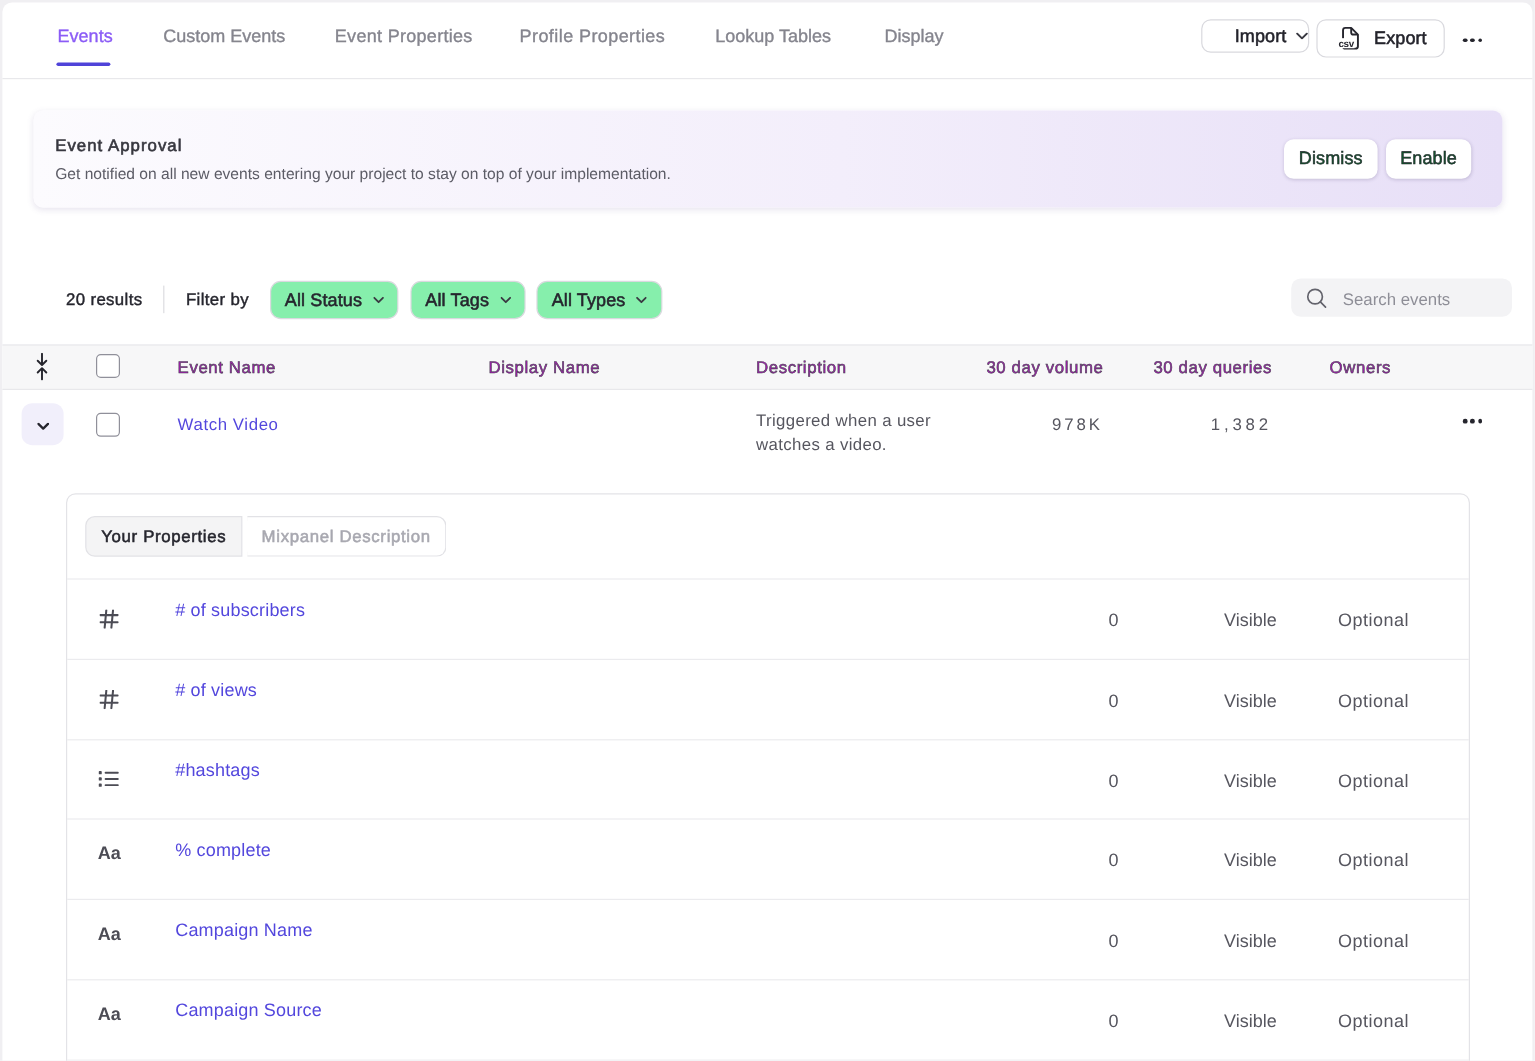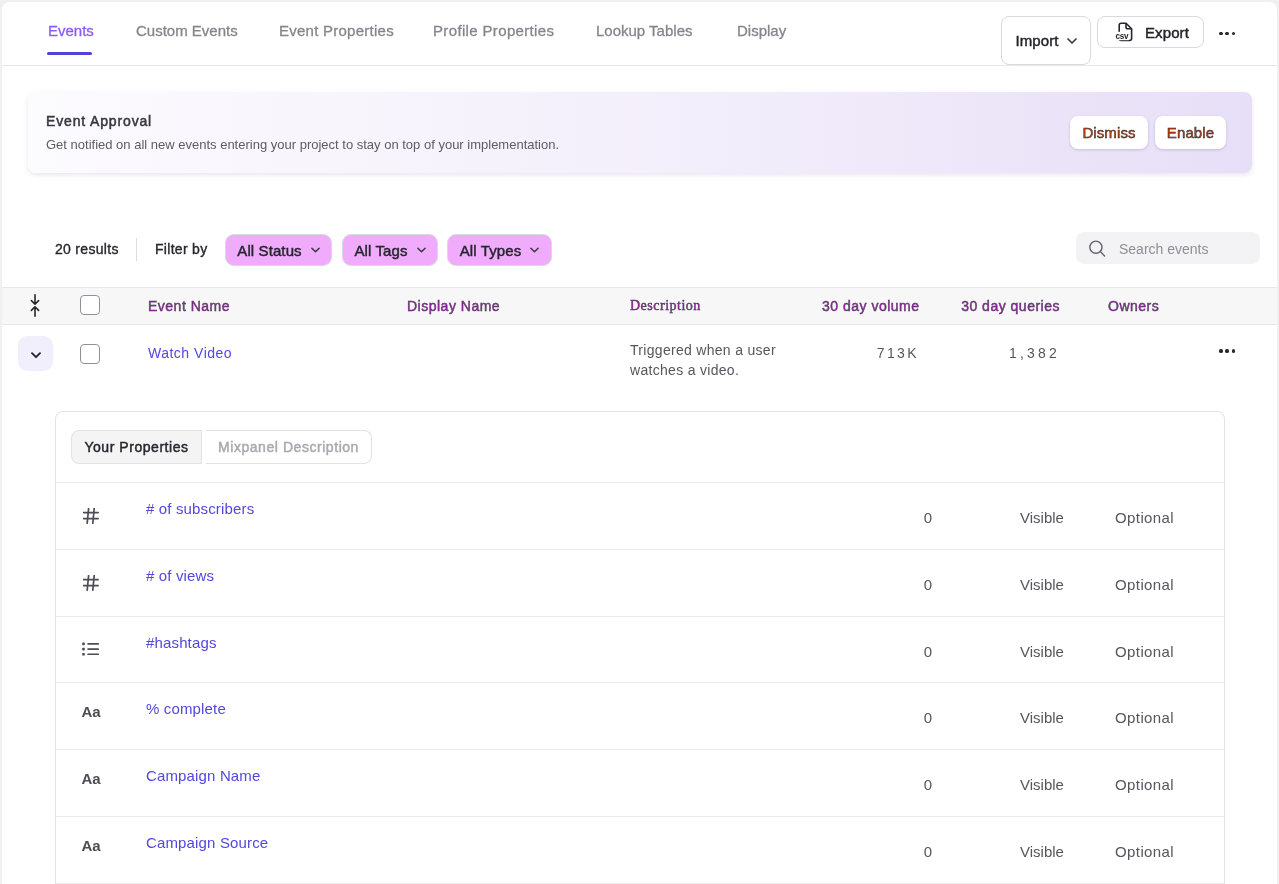--- a/index.html
+++ b/index.html
@@ -13,24 +13,24 @@
   .tab { font-size:15px; color:#85858e; -webkit-text-stroke:0.3px; letter-spacing:0px; height:20px; line-height:20px; top:21px; white-space:nowrap; }
   .tab.active { color:#8b5cf6; }
   #tab-underline { left:47px; top:52px; width:45px; height:3px; border-radius:2px; background:#4f43d9; }
   #nav-border { left:2px; top:65px; width:1275px; height:1px; background:#e8e8eb; }
   .btn { border:1px solid #d9d9de; border-radius:8px; background:#fff; display:flex; align-items:center; justify-content:center; font-size:15px; font-weight:400; -webkit-text-stroke:0.45px #24242c; letter-spacing:0.1px; color:#24242c; }
 
   
   #banner { left:28px; top:92px; width:1224px; height:81px; border-radius:8px;
             background:linear-gradient(90deg,#fcfbfe 0%,#f3eefb 55%,#e7dff7 100%);
             box-shadow:0 2px 5px rgba(90,70,140,0.14); }
-  .wbtn { background:#fff; border-radius:8px; box-shadow:0 1px 3px rgba(40,30,80,0.18); display:flex; align-items:center; justify-content:center; font-size:15px; font-weight:400; -webkit-text-stroke:0.45px #24242c; letter-spacing:0.1px; color:#c2410c; }
-
-  
-  .fbtn { border:1px solid #d9d9de; border-radius:9px; background:#f0abfc; display:flex; align-items:center; justify-content:center; gap:9px; font-size:15px; font-weight:400; -webkit-text-stroke:0.45px #26262e; letter-spacing:0.1px; color:#26262e; }
+  .wbtn { background:#fff; border-radius:8px; box-shadow:0 1px 3px rgba(40,30,80,0.18); display:flex; align-items:center; justify-content:center; font-size:15px; font-weight:400; -webkit-text-stroke:0.45px #24242c; letter-spacing:0.1px; color:#14532d; }
+
+  
+  .fbtn { border:1px solid #d9d9de; border-radius:9px; background:#86efac; display:flex; align-items:center; justify-content:center; gap:9px; font-size:15px; font-weight:400; -webkit-text-stroke:0.45px #26262e; letter-spacing:0.1px; color:#26262e; }
 
   
   #thead { left:2px; top:287px; width:1275px; height:38px; background:#f7f7f8; border-top:1px solid #e8e8eb; border-bottom:1px solid #e8e8eb; }
   .th { font-size:14px; font-weight:400; -webkit-text-stroke:0.45px #43434c; color:#a21caf; letter-spacing:0.5px; height:38px; line-height:38px; top:287px; white-space:nowrap; }
   .cb { width:20px; height:20px; border:1.4px solid #90909a; border-radius:4px; background:#fff; }
   .num { font-size:14px; color:#56565f; letter-spacing:2px; }
 
   
   #panel { left:55px; top:410.5px; width:1170px; height:520px; background:#fff; border:1px solid #e3e3e7; border-radius:8px; }
   .seg { position:absolute; display:flex; align-items:center; justify-content:center; font-size:14px; font-weight:400; letter-spacing:0.55px; height:34px; top:18px; }
@@ -51,21 +51,21 @@
 
   <div class="abs tab active" style="left:48px;">Events</div>
   <div class="abs tab" style="left:136px;">Custom Events</div>
   <div class="abs tab" style="left:279px; letter-spacing:0.25px;">Event Properties</div>
   <div class="abs tab" style="left:433px; letter-spacing:0.35px;">Profile Properties</div>
   <div class="abs tab" style="left:596px;">Lookup Tables</div>
   <div class="abs tab" style="left:737px;">Display</div>
   <div class="abs" id="tab-underline"></div>
   <div class="abs" id="nav-border"></div>
 
-  <div class="abs btn" style="left:1001px; top:16px; width:90px; height:49px; gap:8px;">
+  <div class="abs btn" style="left:1001px; top:16px; width:90px; height:28px; gap:8px;justify-content:flex-end;">
     <span>Import</span>
     <svg width="10" height="6" viewBox="0 0 10 6" fill="none">
         <path d="M1 1l4 4 4-4" stroke="#3a3a42" stroke-width="1.7" stroke-linecap="round" stroke-linejoin="round"></path>
       </svg>
   </div>
   <div class="abs btn" style="left:1097px; top:16px; width:107px; height:32px; gap:11px; justify-content:flex-start; padding-left:17px;">
     <svg width="19" height="20" viewBox="0 0 19 20" fill="none">
       <path d="M6.2 1.2H11l5.6 5.6v9.7a2 2 0 0 1-2 2H6.2a2 2 0 0 1-2-2V3.2a2 2 0 0 1 2-2z" stroke="#26262e" stroke-width="1.6" stroke-linejoin="round"></path>
       <path d="M11 1.4V5a1.8 1.8 0 0 0 1.8 1.8h3.6" stroke="#26262e" stroke-width="1.6" stroke-linejoin="round"></path>
       <rect x="0" y="9.8" width="13.8" height="8.4" fill="#ffffff"></rect>
@@ -114,33 +114,33 @@
   <div class="abs" style="left:1119px; top:241px; font-size:14px; color:#8e8e97;">Search events</div>
 
   <div class="abs" id="thead"></div>
   <svg class="abs" style="left:30px; top:293.5px;" width="10" height="23" viewBox="0 0 10 23" fill="none">
     <path d="M5 0.8v9.2M1.4 6.6L5 10.2l3.6-3.6" stroke="#26262e" stroke-width="1.6" stroke-linecap="round" stroke-linejoin="round"></path>
     <path d="M5 22.2V13M1.4 16.4L5 12.8l3.6 3.6" stroke="#26262e" stroke-width="1.6" stroke-linecap="round" stroke-linejoin="round"></path>
   </svg>
   <div class="abs cb" style="left:80px; top:295px;"></div>
   <div class="abs th" style="left:148px;">Event Name</div>
   <div class="abs th" style="left:407px;">Display Name</div>
-  <div class="abs th" style="left:630px;font-family:Liberation Serif, serif;">Description</div>
+  <div class="abs th" style="left:630px;">Description</div>
   <div class="abs th" style="left:822px; width:97px; text-align:right;">30 day volume</div>
   <div class="abs th" style="left:961px; width:99px; text-align:right;">30 day queries</div>
   <div class="abs th" style="left:1108px;">Owners</div>
 
   <div class="abs" style="left:17.5px; top:336px; width:35px; height:35px; background:#f1effb; border-radius:9px;"></div>
   <svg class="abs" style="left:30.5px; top:351.5px;" width="10" height="7" viewBox="0 0 10 7" fill="none">
       <path d="M1 1.2l4 4 4-4" stroke="#26262e" stroke-width="1.9" stroke-linecap="round" stroke-linejoin="round"></path>
     </svg>
   <div class="abs cb" style="left:80px; top:344px;"></div>
   <div class="abs link" style="left:148px; top:345px; font-size:14px; letter-spacing:0.5px;">Watch Video</div>
   <div class="abs" style="left:630px; top:340px; font-size:14px; letter-spacing:0.3px; color:#56565f; line-height:20px;">Triggered when a user<br>watches a video.</div>
-  <div class="abs num" style="left:820px; top:345px; width:99px; text-align:right; letter-spacing:2.4px; margin-right:-2.4px;">713K</div>
+  <div class="abs num" style="left:820px; top:345px; width:99px; text-align:right; letter-spacing:2.4px; margin-right:-2.4px;">978K</div>
   <div class="abs num" style="left:960px; top:345px; width:100px; text-align:right; letter-spacing:3.2px; margin-right:-3.2px;">1,382</div>
   <div class="abs dots" style="left:1219px; top:348.9px;">
       <i></i>
       <i></i>
       <i></i>
     </div>
 
   <div class="abs" id="panel">
     <div class="seg" style="left:15px; width:131px; background:#f4f4f5; border:1px solid #e2e2e6; border-radius:8px 0 0 8px; color:#26262e; -webkit-text-stroke:0.45px #26262e;">Your Properties</div>
     <div class="seg" style="left:150px; width:166px; background:#fff; border:1px solid #e2e2e6; border-left:none; border-radius:0 8px 8px 0; color:#a8a8b0; -webkit-text-stroke:0.45px #a8a8b0;">Mixpanel Description</div>

